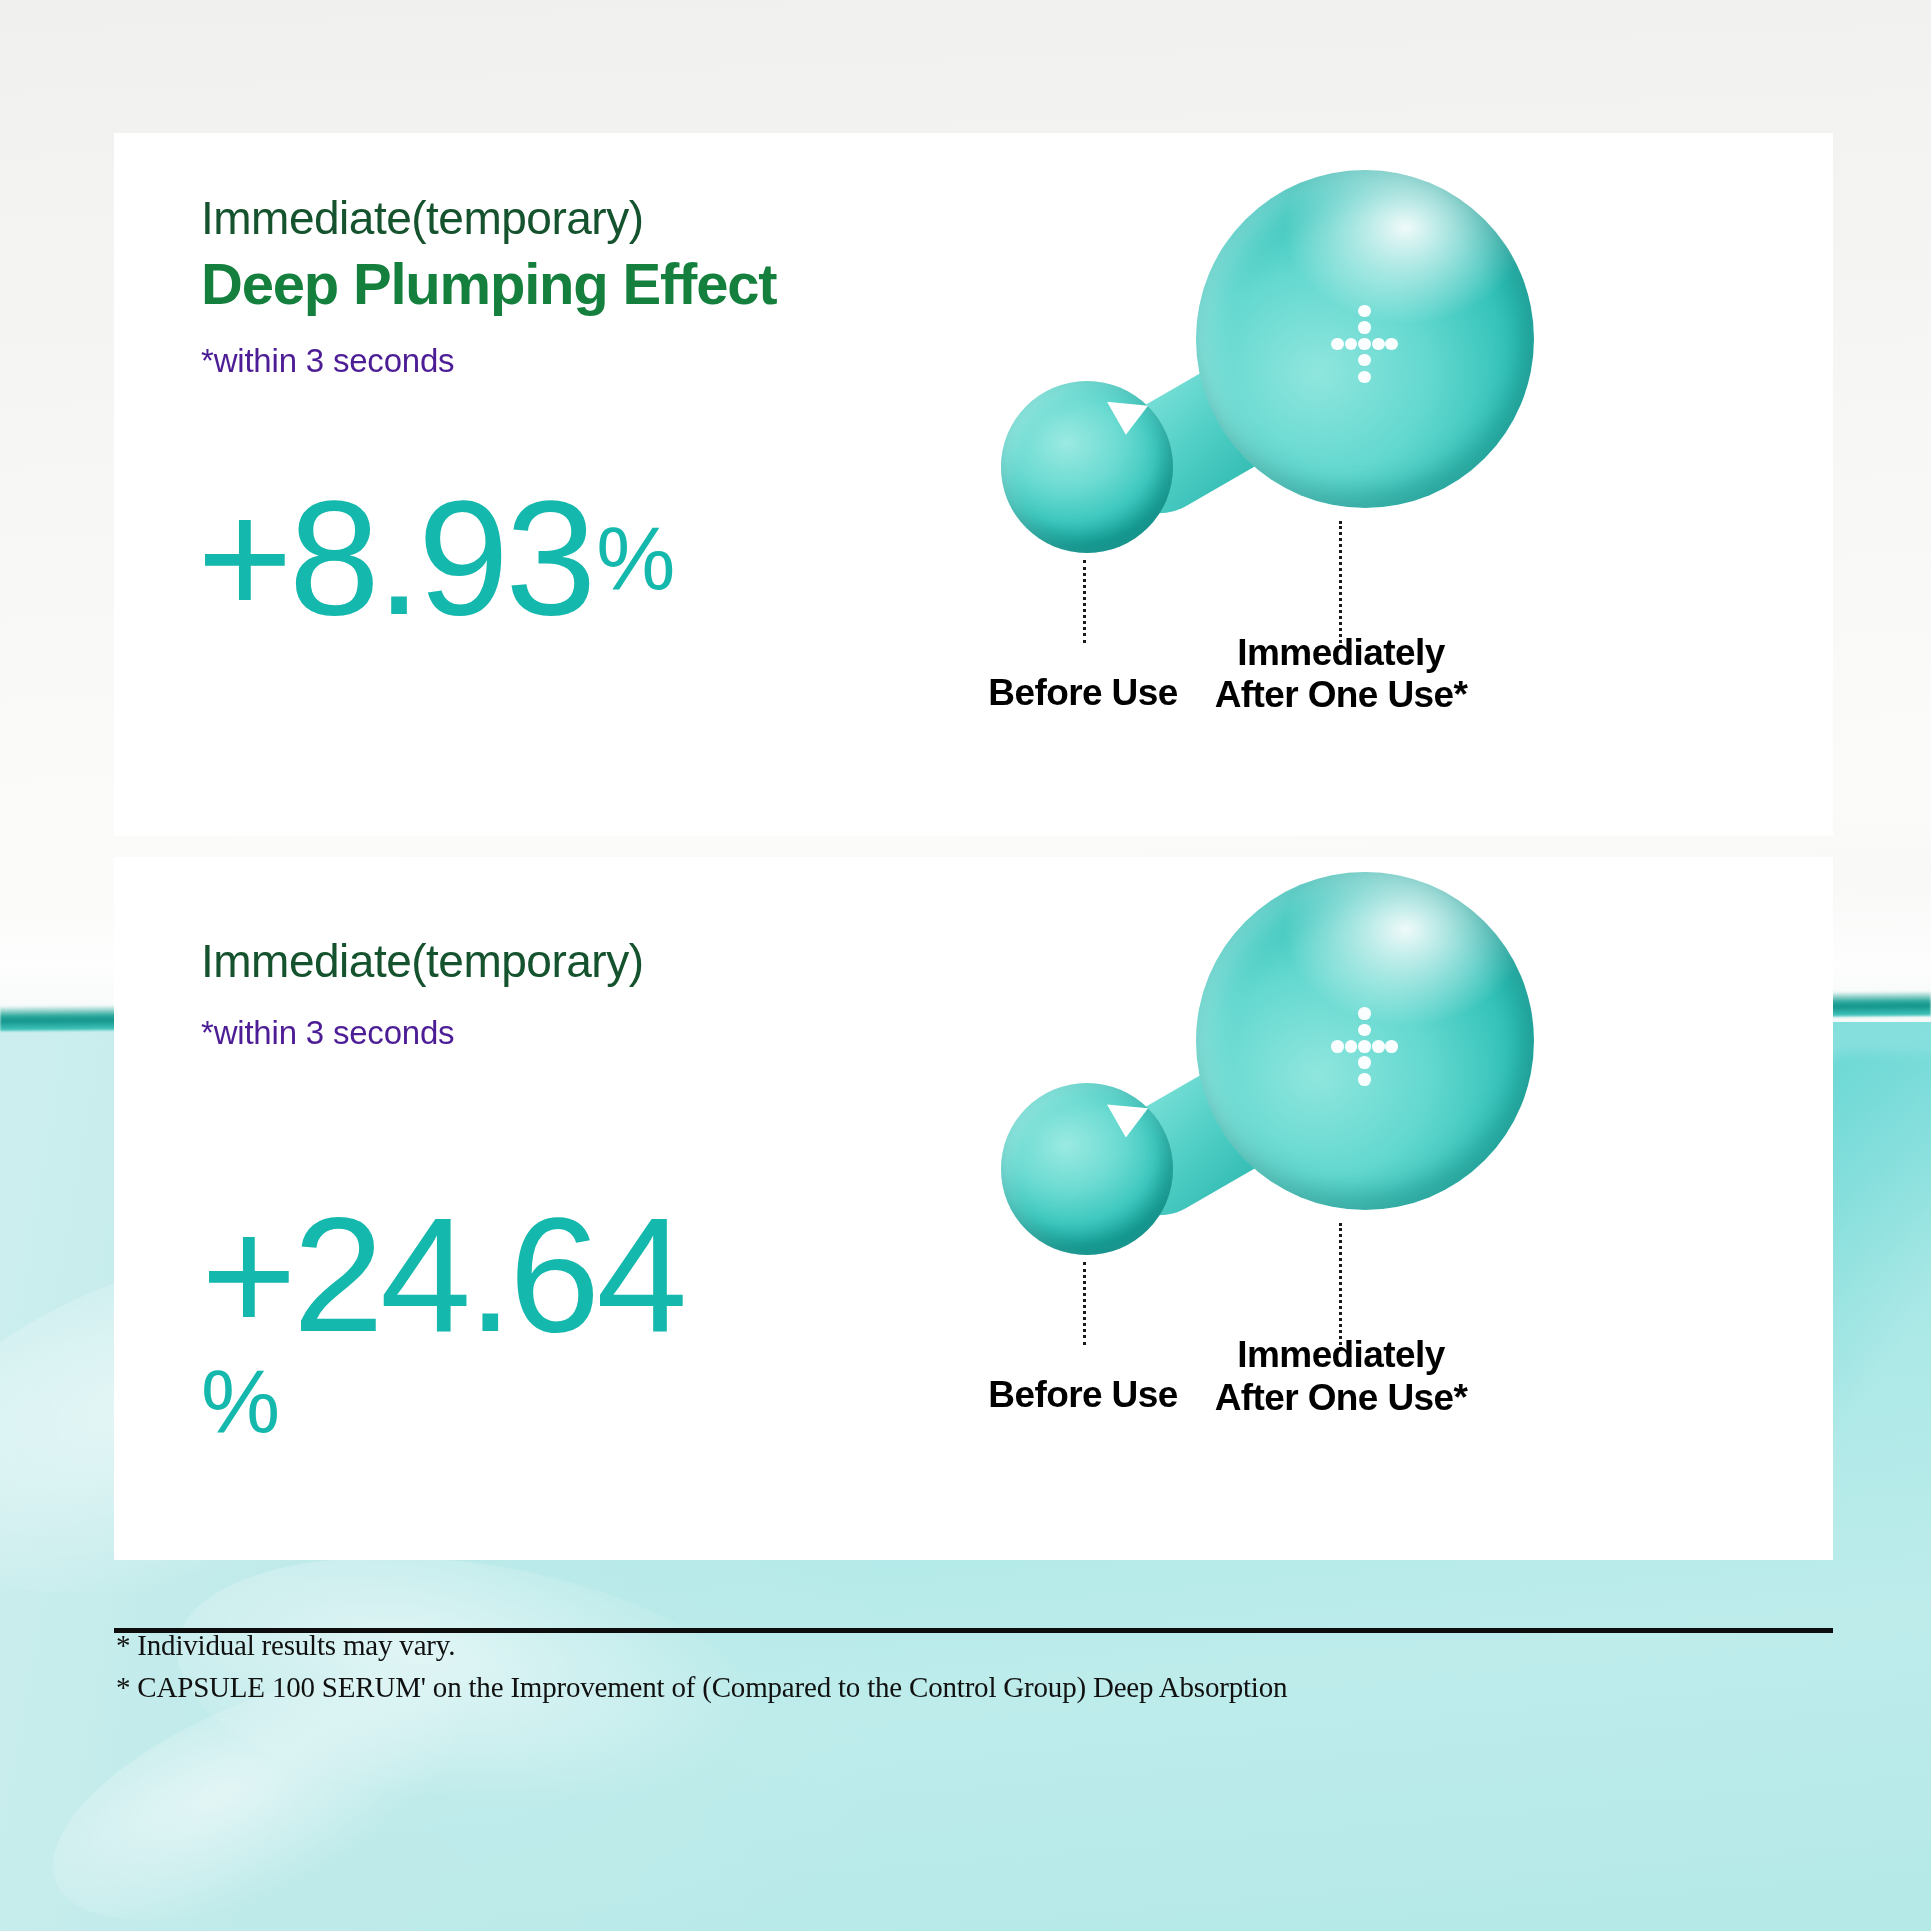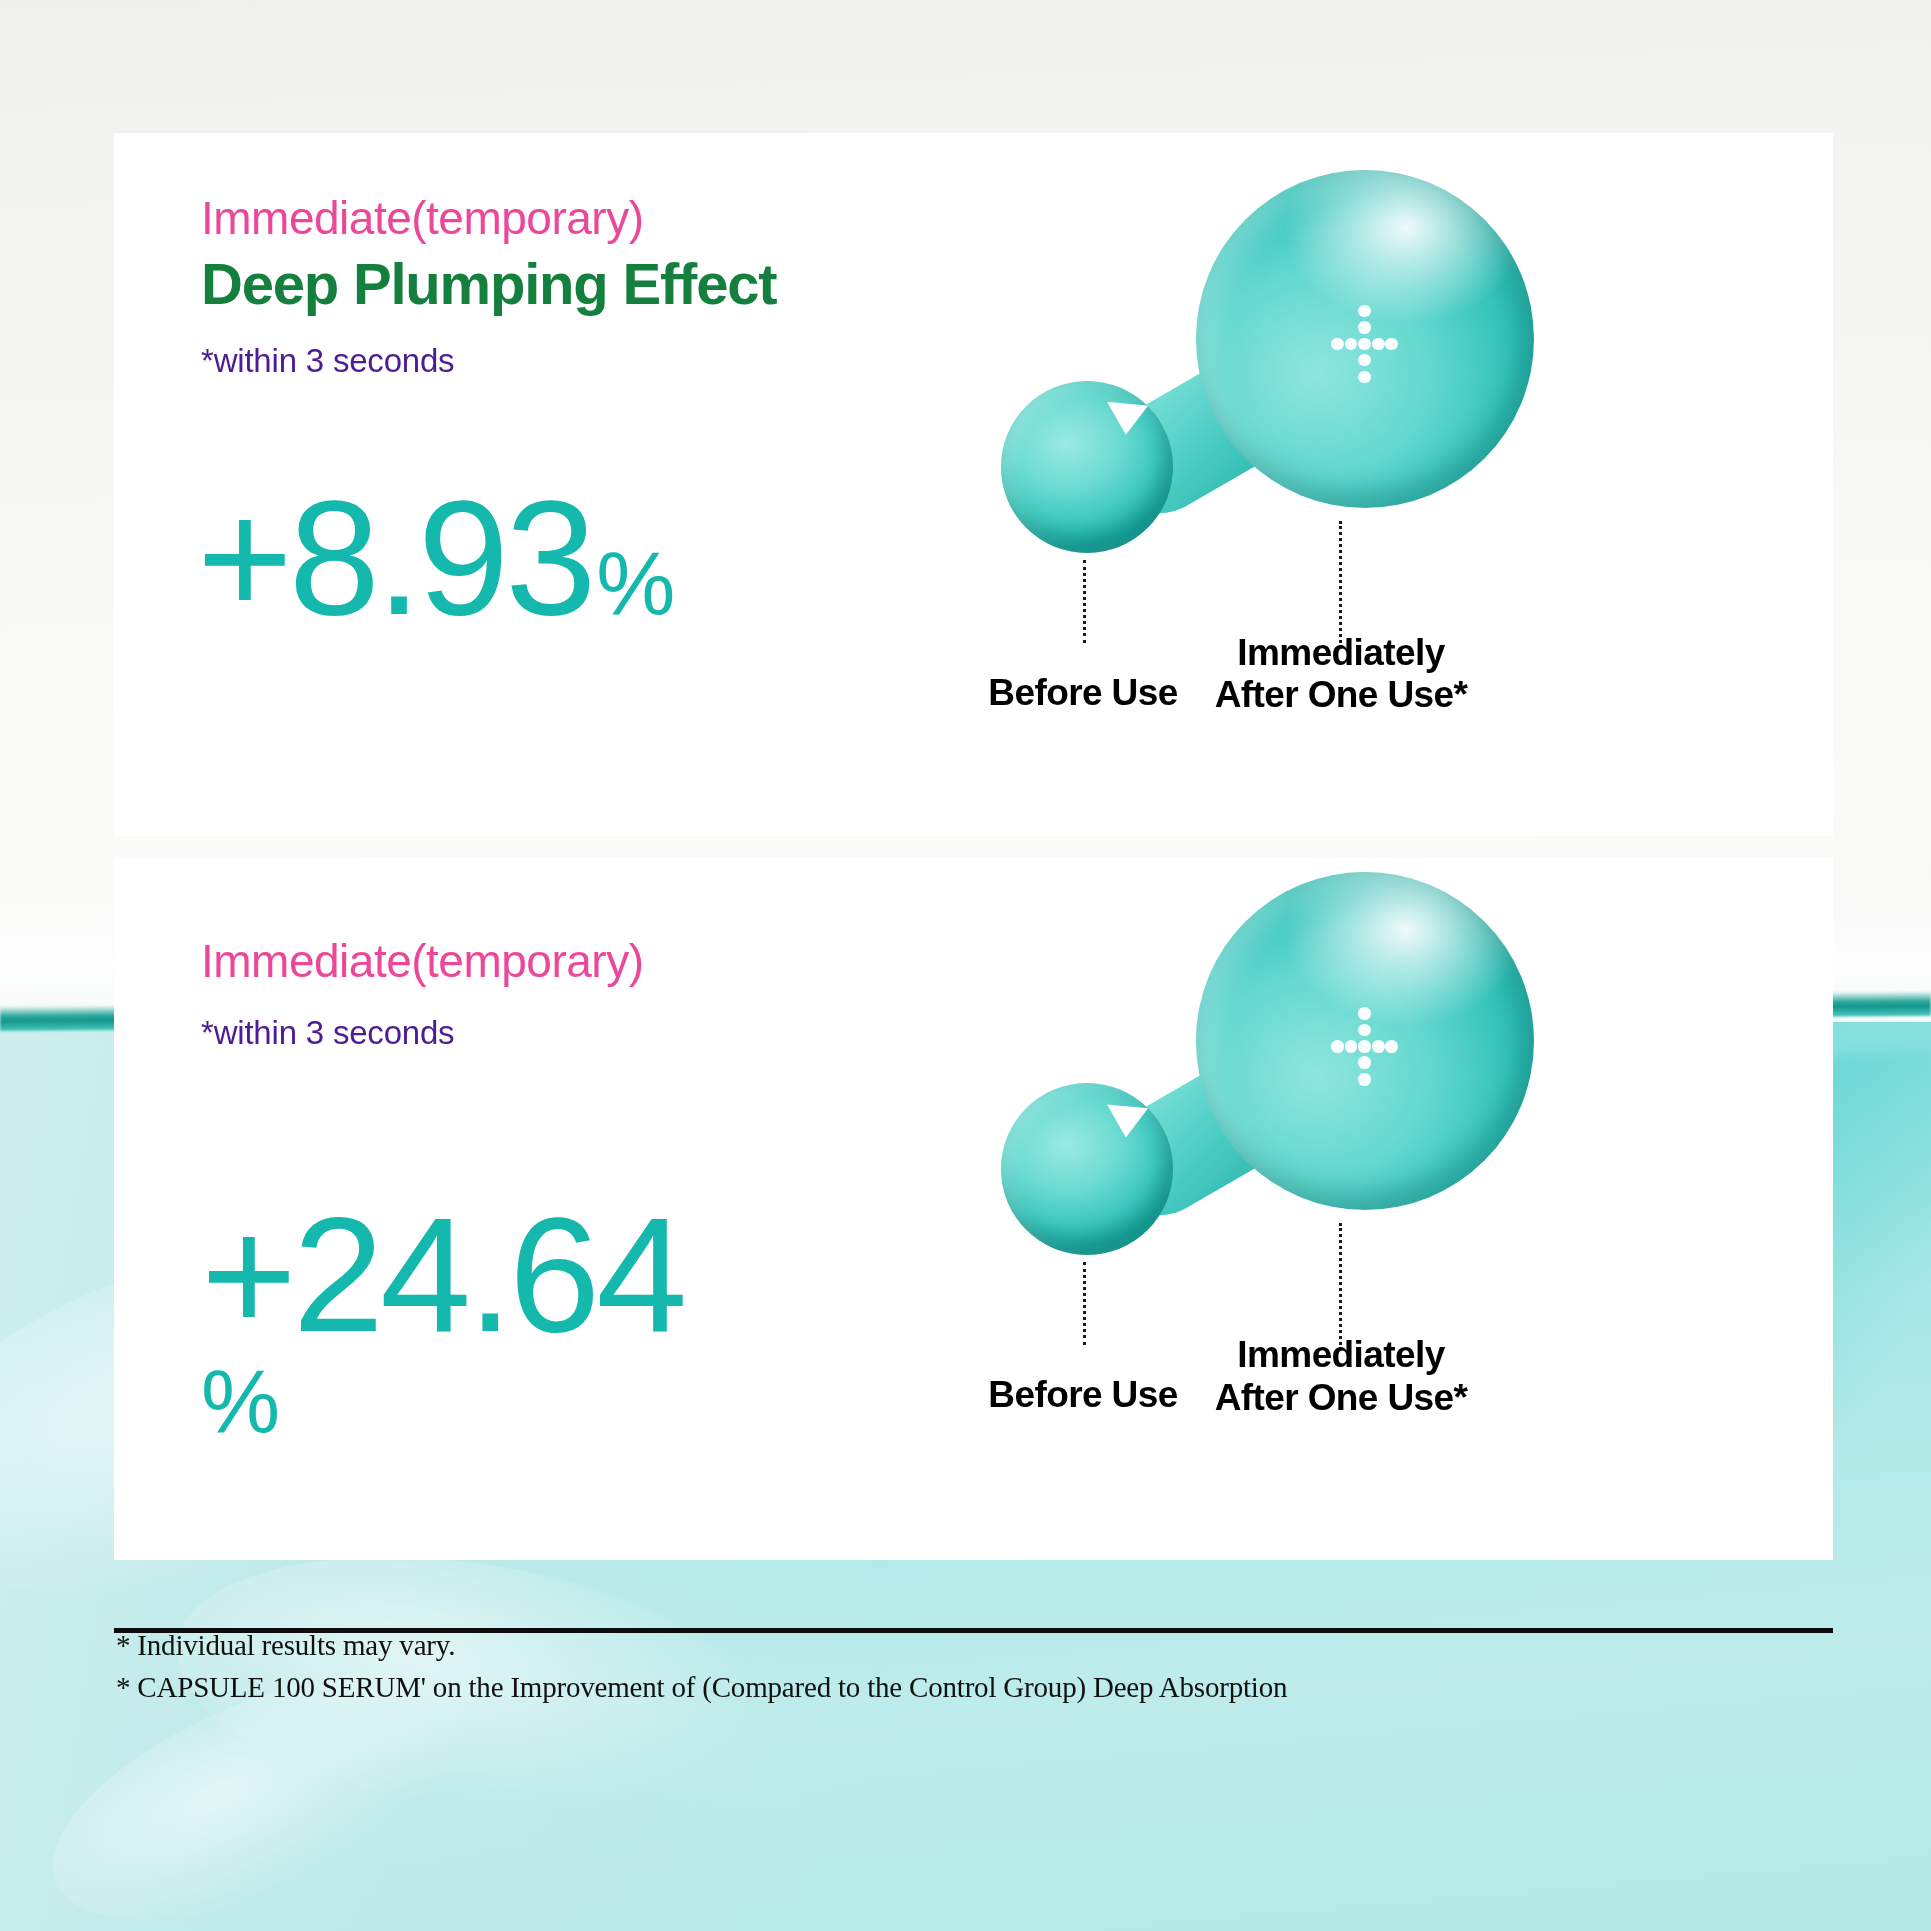--- a/index.html
+++ b/index.html
@@ -59,21 +59,21 @@
   .card {
     position:absolute; left:114px; width:1719px;
     background:#ffffff;
   }
   #card-1 { top:133px;  height:703px; }
   #card-2 { top:857px;  height:703px; }
 
   .card-text { position:absolute; left:87px; }
 
   .eyebrow {
-    font-size:46px; font-weight:400; color:#ec4899;
+    font-size:46px; font-weight:400; color:#14532d;
     letter-spacing:-0.5px; line-height:1.12;
     white-space:nowrap;
   }
   .headline {
     font-size:58px; font-weight:700; color:#15803d;
     letter-spacing:-1.2px; line-height:1.1;
     white-space:nowrap;
   }
   .subnote {
     font-size:33px; font-weight:400; color:#4c1d95;
@@ -173,21 +173,21 @@
   <div class="swirl d"></div>
 
   <div class="card" id="card-1">
 
     <div class="card-text" style="top:60px;">
       <div class="eyebrow">Immediate(temporary)</div>
       <div class="headline" style="margin-top:7.7px;">Deep Plumping Effect</div>
       <div class="subnote" style="margin-top:25px;">*within 3 seconds</div>
     </div>
 
-    <div class="stat" style="top:343px;">
+    <div class="stat" style="top:343px;align-items:center;">
       <span class="num">+8.93</span>
       <span class="pct">%</span>
     </div>
 
     <div class="drop-wrap" style="left:763px; top:9.7px; width:917px; height:541px;">
 
       <div class="drop-neck" style="left:218px; top:224px; width:261px; height:108px;
            border-radius:54px; transform:rotate(-30deg);"></div>
 
       <div class="drop-big" style="left:319px; top:27px; width:338px; height:338px;">

